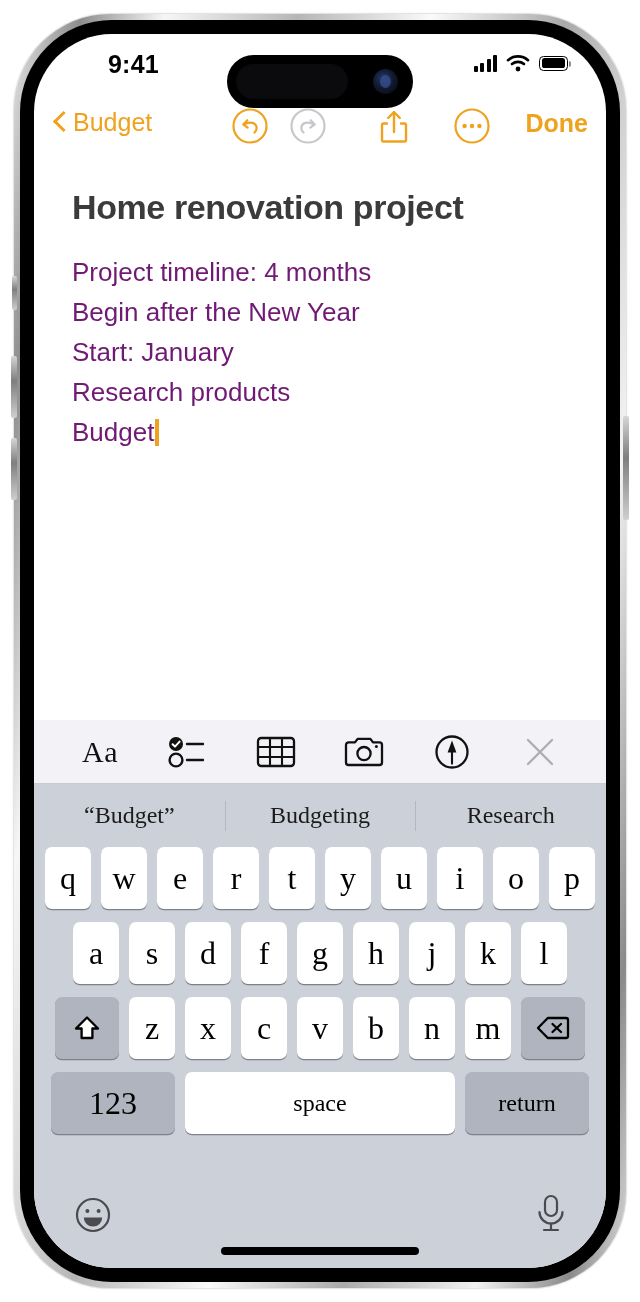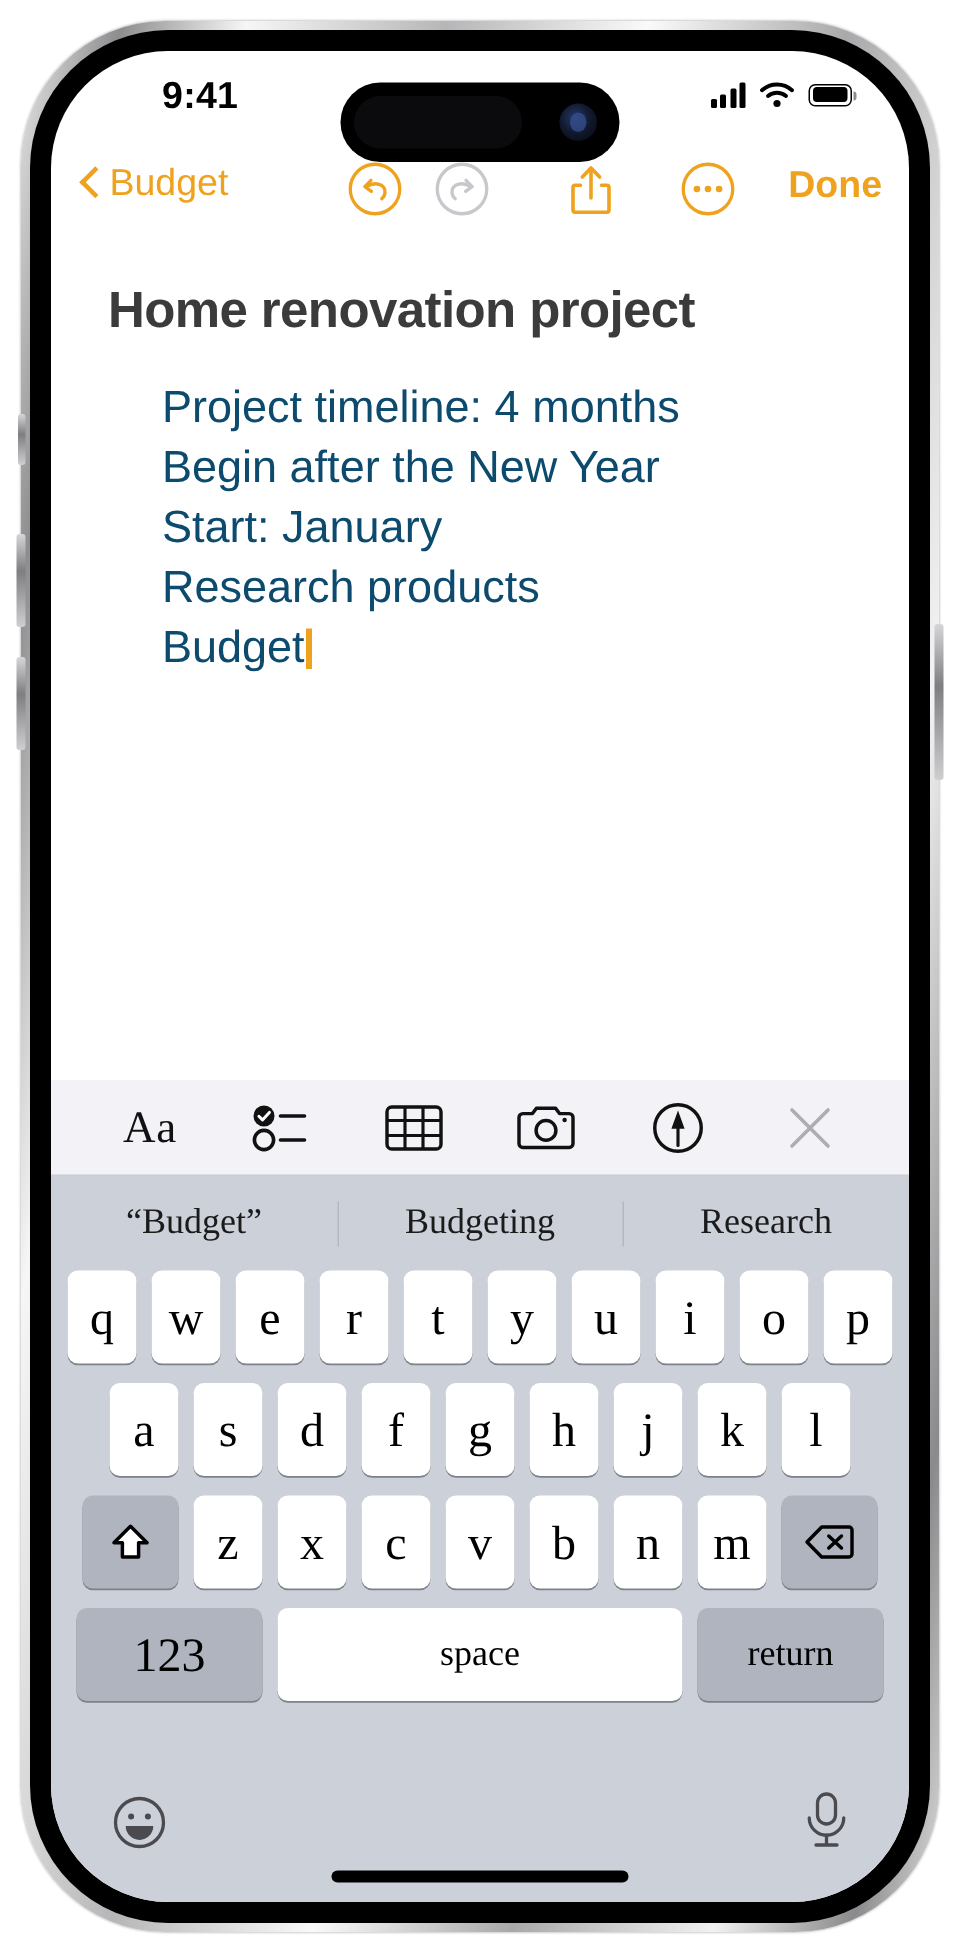--- a/index.html
+++ b/index.html
@@ -67,21 +67,21 @@
   .nav-icons{ position:absolute; left:196px; top:6px; width:306px; height:44px; }
   .nav-btn{ position:absolute; top:0; width:40px; height:40px; cursor:pointer; }
   .n-undo{ left:0; } .n-redo{ left:58px; } .n-share{ left:144px; } .n-more{ left:222px; }
   .nav-done{ position:absolute; right:18px; top:9px; font-size:25px; font-weight:bold; color:#EFA21D; cursor:pointer; }
 
   
   .note{ position:absolute; left:0; top:126px; width:572px; height:578px; background:#fff; }
   .note-title{ position:absolute; left:38px; top:28px; right:12px; font-size:34px; font-weight:bold;
                color:#3b3b3b; letter-spacing:-.4px; }
   .note-lines{ position:absolute; left:38px; top:92px; right:20px; }
-  .note-line{ font-size:30px; color:#0c4a6e; line-height:40px; white-space:pre;margin-left:36px; }
+  .note-line{ font-size:26px; color:#701a75; line-height:40px; white-space:pre; }
   .caret{ display:inline-block; width:4px; height:27px; background:#EFA21D; vertical-align:-5px; margin-left:1px; }
 
   
   .fmtbar{ position:absolute; left:0; top:686px; width:572px; height:64px;
            background:#F3F3F7; border-bottom:1px solid #c9ccd3; }
   .fmt-row{ position:absolute; left:0; top:0; width:572px; height:63px; display:flex;
             align-items:center; justify-content:space-around; padding:0 22px; }
   .fmt-item{ width:54px; height:48px; display:flex; align-items:center; justify-content:center; cursor:pointer; }
   .aa{ font-size:30px; color:#111; font-family:"Liberation Serif", serif; letter-spacing:.5px; }
 

